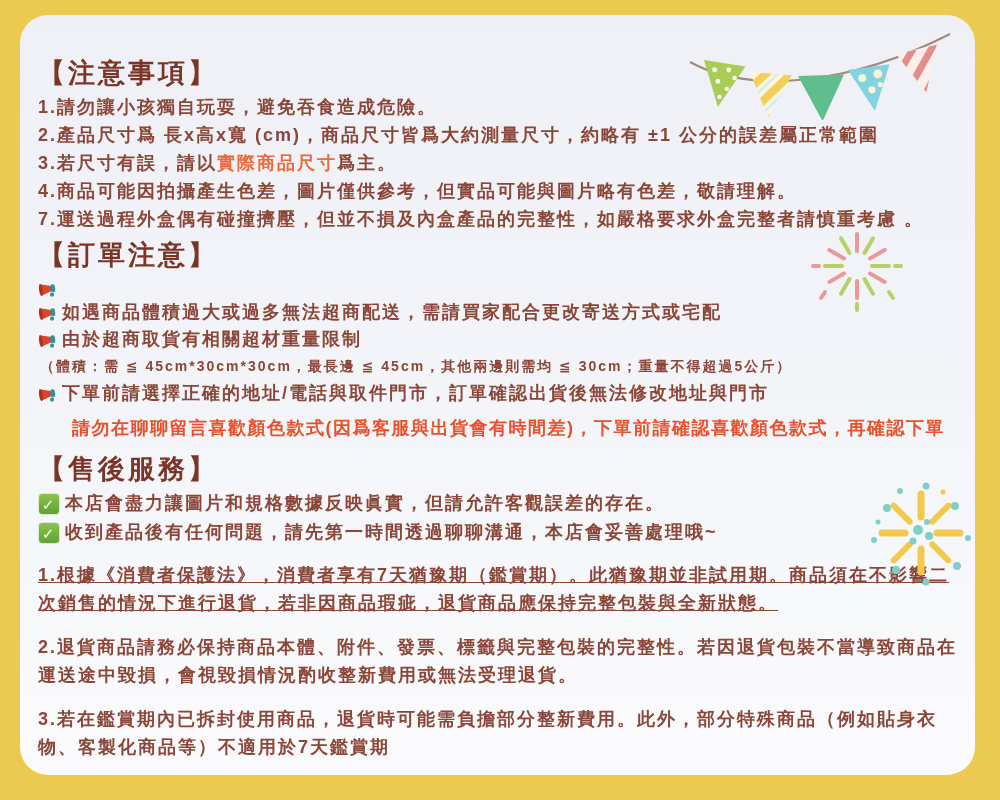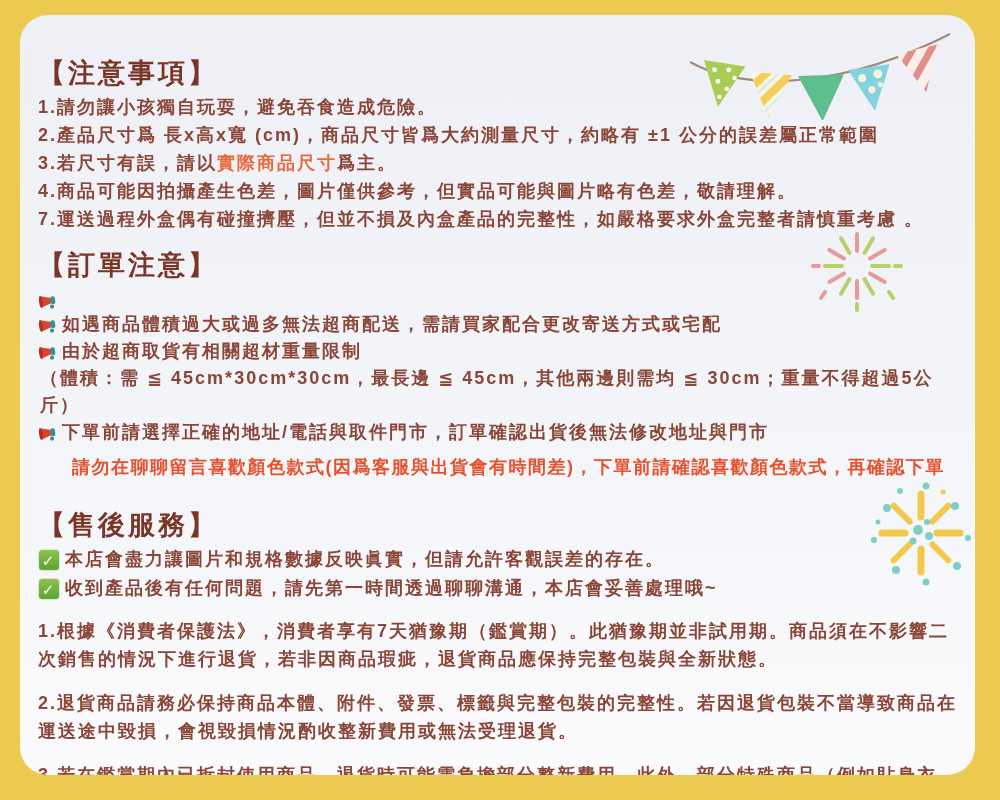--- a/index.html
+++ b/index.html
@@ -25,66 +25,66 @@
     line-height:40px;
     margin:0;
   }
   .notice-item{
     font-size:18px;
     font-weight:600;
     color:#8a4638;
     letter-spacing:2px;
     line-height:28px;
   }
-  .order-title{margin-top:14px;font-family:Liberation Mono, monospace;}
+  .order-title{margin-top:2px;}
   .bullet-row{
     display:flex;
     align-items:flex-start;
     font-size:18px;
     font-weight:600;
     color:#8a4638;
     letter-spacing:2px;
     line-height:27px;
   }
   .bullet-row .mega{flex:0 0 auto;margin:4px 4px 0 0;}
   .sub-note{
-    font-size:18px;font-weight:600;color:#8a4638;
+    font-size:14px;font-weight:600;color:#8a4638;
     letter-spacing:2px;line-height:27px;padding-left:2px;
   }
   .hl{color:#e96a3c;font-weight:bold;}
   .warning-line{
     margin:7px 0 0 34px;
     font-size:18px;
     font-weight:bold;
     color:#e8512d;
     letter-spacing:1.5px;
     line-height:28px;
   }
-  .service-title{margin-top:24px;}
+  .service-title{margin-top:7px;}
   .check-row{
     display:flex;align-items:flex-start;
     font-size:18px;font-weight:600;color:#8a4638;
     letter-spacing:2px;line-height:29px;
   }
   .chk{
     flex:0 0 auto;
     width:20px;height:20px;margin:4px 5px 0 0;
     background:linear-gradient(180deg,#8cc44c,#5ea332);
     border:1px solid #dfe7d2;
     border-radius:4px;
     color:#fff;font-size:15px;font-weight:bold;
     display:inline-flex;align-items:center;justify-content:center;
   }
   .para{
     margin-top:16px;
     font-size:18px;font-weight:600;color:#8a4638;
     letter-spacing:2px;line-height:28px;
     max-width:945px;
   }
-  .first-para{margin-top:14px;}
+  .first-para{margin-top:14px;text-decoration:underline;}
   
   .bunting{position:absolute;left:688px;top:28px;width:264px;height:92px;}
   .firework-pink{position:absolute;left:795px;top:218px;width:120px;height:100px;}
   .firework-yellow{position:absolute;left:856px;top:478px;width:132px;height:116px;}
 </style>
 </head>
 <body>
 
 <div class="panel">
 

